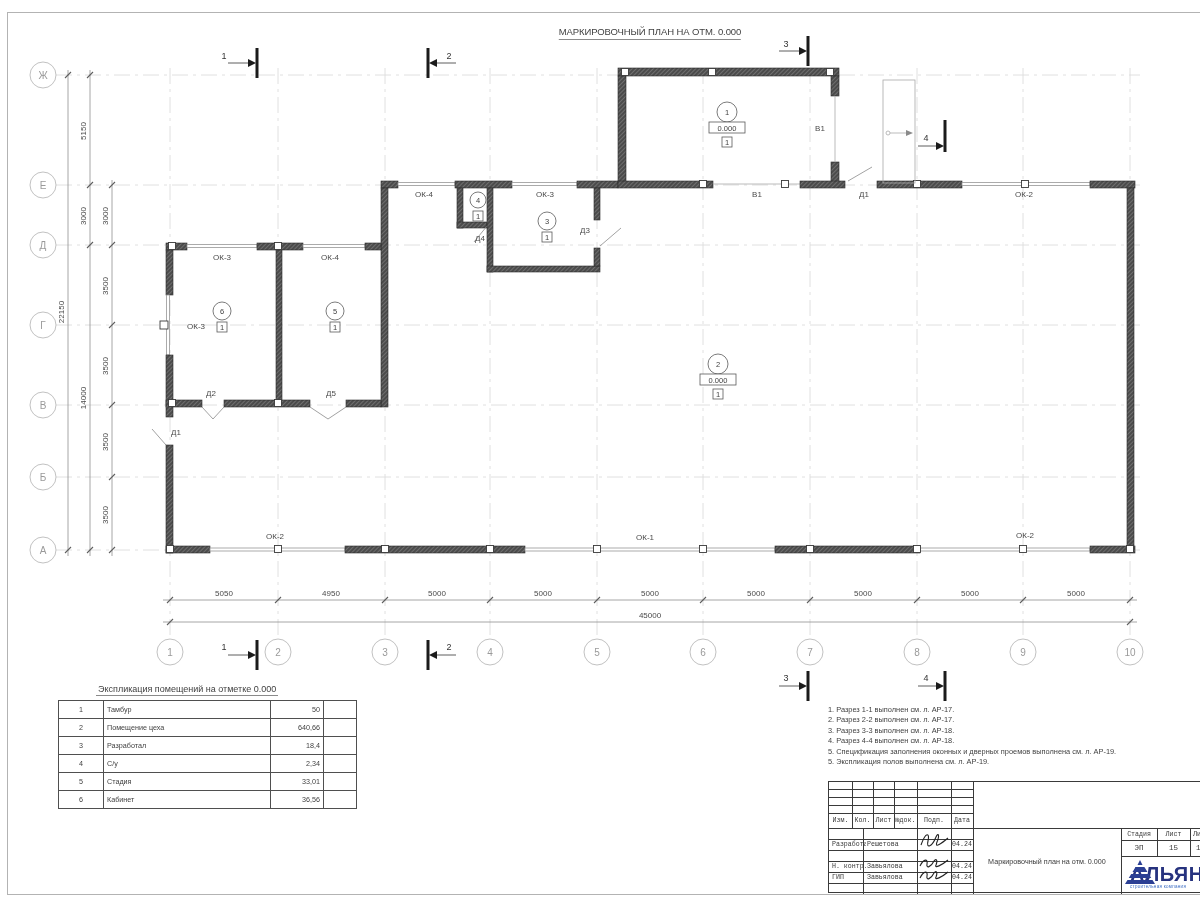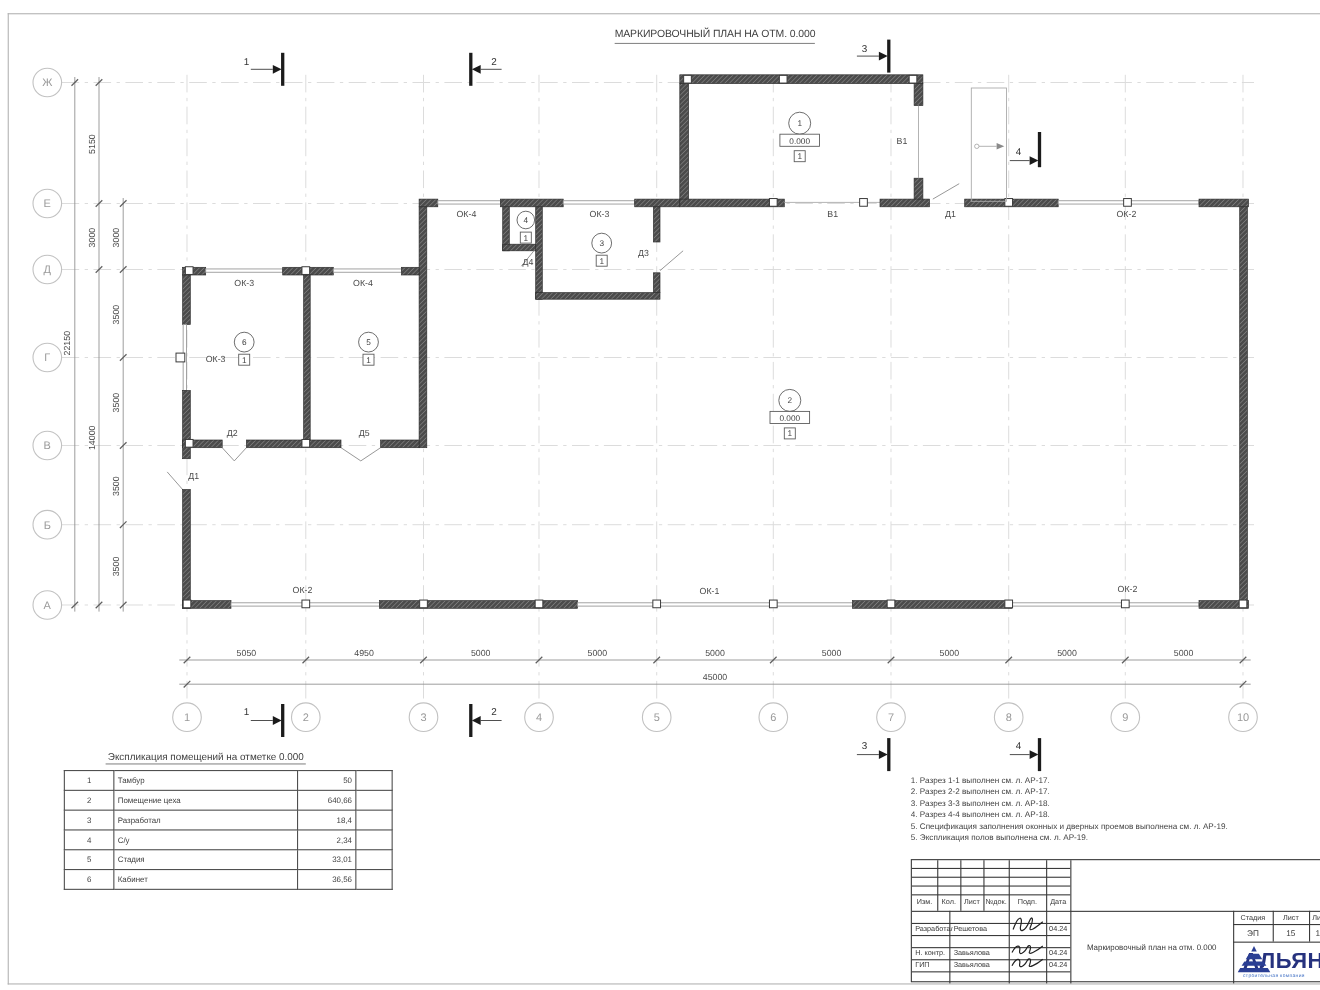--- a/index.html
+++ b/index.html
@@ -58,21 +58,21 @@
   .notes div{font-size:7.4px;color:#3f3f3f;line-height:10.4px;white-space:nowrap;}
 
   
   .stamp{position:absolute;left:828px;top:781px;width:380px;height:112px;
     border:1.2px solid #3a3a3a;box-sizing:border-box;}
   .stamp .vl,.stamp .hl{position:absolute;background:#3a3a3a;}
   .stamp .vl{width:1px;}
   .stamp .hl{height:1px;}
   .stamp .cell{position:absolute;font-size:6.6px;color:#3a3a3a;
     display:flex;align-items:center;justify-content:center;text-align:right;
-    white-space:nowrap;overflow:hidden;}
+    white-space:nowrap;overflow:hidden;font-family:Liberation Mono, monospace;}
   .stamp .cell.left{justify-content:flex-start;padding-left:3px;}
   .doc-title{position:absolute;left:144px;top:46px;width:148px;height:66px;
     display:flex;align-items:center;justify-content:center;text-align:center;
     font-size:7.2px;color:#3a3a3a;}
   .logo{position:absolute;left:296px;top:78px;width:140px;height:32px;display:flex;align-items:center;}
   .logo-name{font-size:20px;font-weight:bold;color:#26327e;letter-spacing:.5px;line-height:1;}
   .logo-sub{font-size:4.5px;color:#3f6fc4;letter-spacing:.3px;}
   .sig{position:absolute;}
 </style>
 </head>

